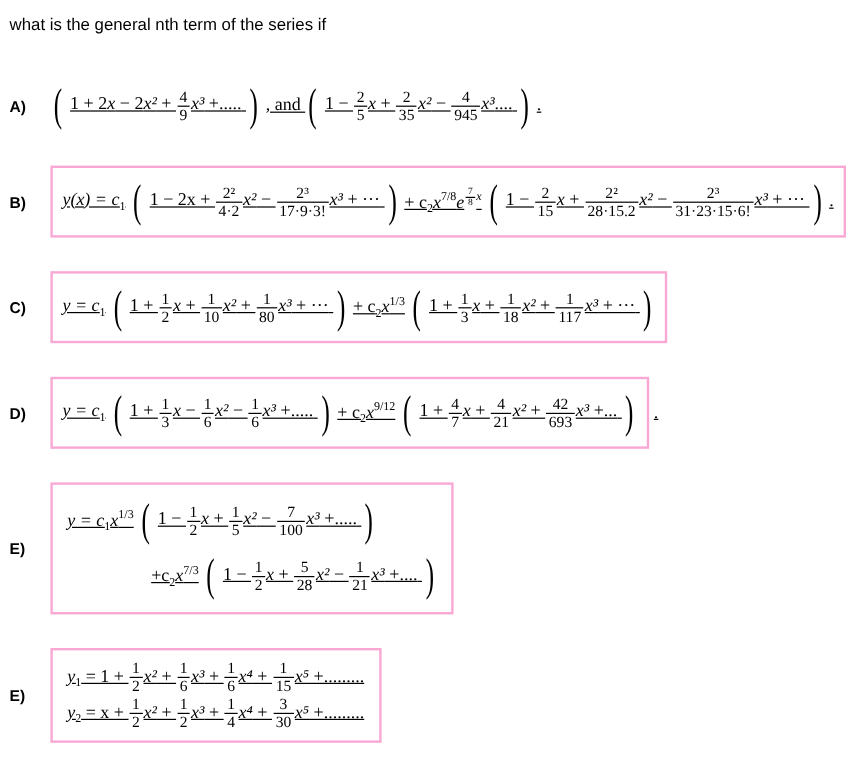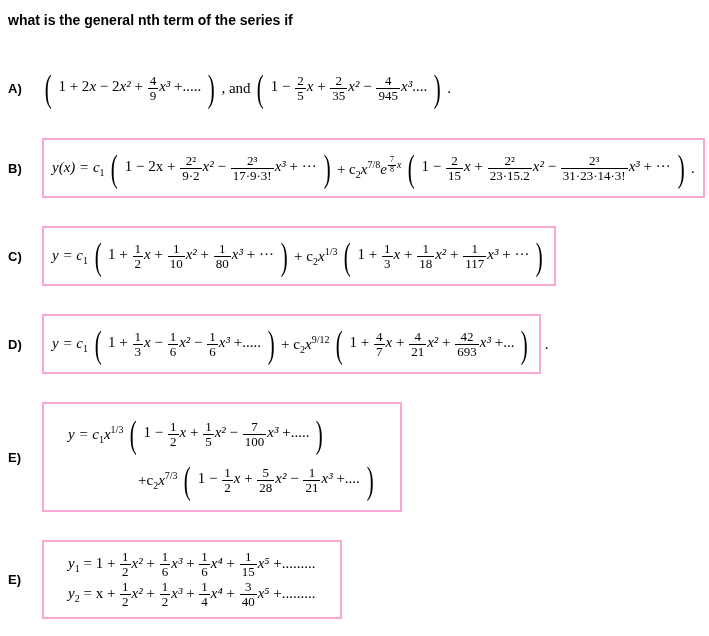--- a/index.html
+++ b/index.html
@@ -5,21 +5,21 @@
     body {
       font-family: Arial, sans-serif;
       margin: 0;
       padding: 12px 8px;
       width: 709px;
       box-sizing: border-box;
       background: #fff;
       font-size: 13px;
     }
     .title {
-      font-weight: bold;
+      font-weight: normal;
       margin-bottom: 38px;
       font-size: 14px;
     }
     .row {
       display: flex;
       align-items: center;
       margin-bottom: 28px;
     }
     .label {
       font-weight: bold;
@@ -65,24 +65,25 @@
     .small-sup {
       font-size: 10px;
       vertical-align: super;
     }
     .small-sub {
       font-size: 10px;
       vertical-align: sub;
     }
     .mid {
       vertical-align: middle;
+      text-decoration: underline;
     }
     .multiline .line {
       display: block;
-      margin: 2px 16px;
+      margin: 2px 4px;
     }
     .multiline .line2 {
       padding-left: 70px;
     }
   </style>
 </head>
 <body>
 
 <div class="title">what is the general nth term of the series if</div>
 
@@ -108,31 +109,31 @@
   </div>
 </div>
 
 <div class="row">
   <div class="label">B)</div>
   <div class="expr boxed">
     <span class="mid"><i><span>y(x) = c</span></i><span class="small-sub">1</span></span>
     <span class="paren-l">(</span>
     <span class="mid">
       <span>1 − 2x + </span>
-      <span class="frac"><span class="num">2²</span><span class="den">9·2</span></span><i>x²</i><span> − </span>
+      <span class="frac"><span class="num">2²</span><span class="den">4·2</span></span><i>x²</i><span> − </span>
       <span class="frac"><span class="num">2³</span><span class="den">17·9·3!</span></span><i>x³</i><span> + ···</span>
     </span>
     <span class="paren-r">)</span>
     <span class="mid"><span> + c</span><span class="small-sub">2</span><i>x</i><span class="small-sup">7/8</span><i>e</i><span class="small-sup"><span class="frac" style="font-size:8px;"><span class="num">7</span><span class="den">8</span></span><i>x</i></span></span>
     <span class="paren-l">(</span>
     <span class="mid">
       <span>1 − </span>
       <span class="frac"><span class="num">2</span><span class="den">15</span></span><i>x</i><span> + </span>
-      <span class="frac"><span class="num">2²</span><span class="den">23·15.2</span></span><i>x²</i><span> − </span>
-      <span class="frac"><span class="num">2³</span><span class="den">31·23·14·3!</span></span><i>x³</i><span> + ···</span>
+      <span class="frac"><span class="num">2²</span><span class="den">28·15.2</span></span><i>x²</i><span> − </span>
+      <span class="frac"><span class="num">2³</span><span class="den">31·23·15·6!</span></span><i>x³</i><span> + ···</span>
     </span>
     <span class="paren-r">)</span>
     <span class="mid">.</span>
   </div>
 </div>
 
 <div class="row">
   <div class="label">C)</div>
   <div class="expr boxed">
     <span class="mid"><i><span>y = c</span></i><span class="small-sub">1</span></span>
@@ -218,17 +219,17 @@
       <span class="frac"><span class="num">1</span><span class="den">6</span></span><i>x³</i><span> + </span>
       <span class="frac"><span class="num">1</span><span class="den">6</span></span><i>x⁴</i><span> + </span>
       <span class="frac"><span class="num">1</span><span class="den">15</span></span><i>x⁵</i><span> +.........</span>
       </span>
     </span>
     <span class="line">
       <span class="mid"><i>y</i><span class="small-sub">2</span><span> = x + </span>
       <span class="frac"><span class="num">1</span><span class="den">2</span></span><i>x²</i><span> + </span>
       <span class="frac"><span class="num">1</span><span class="den">2</span></span><i>x³</i><span> + </span>
       <span class="frac"><span class="num">1</span><span class="den">4</span></span><i>x⁴</i><span> + </span>
-      <span class="frac"><span class="num">3</span><span class="den">40</span></span><i>x⁵</i><span> +.........</span>
+      <span class="frac"><span class="num">3</span><span class="den">30</span></span><i>x⁵</i><span> +.........</span>
       </span>
     </span>
   </div>
 </div>
 
 </body></html>

